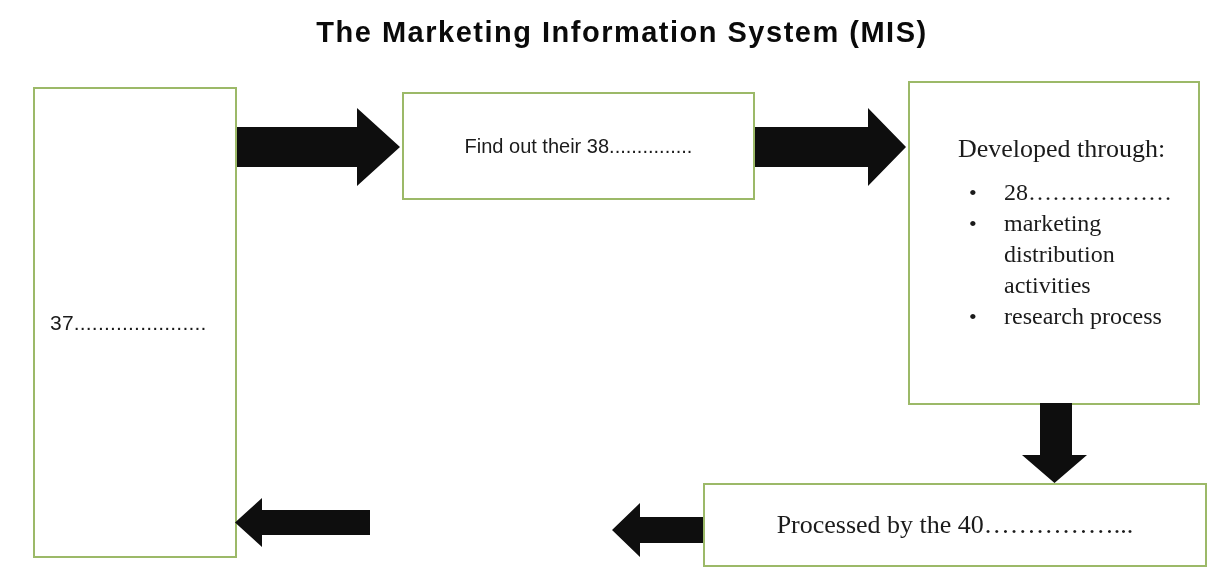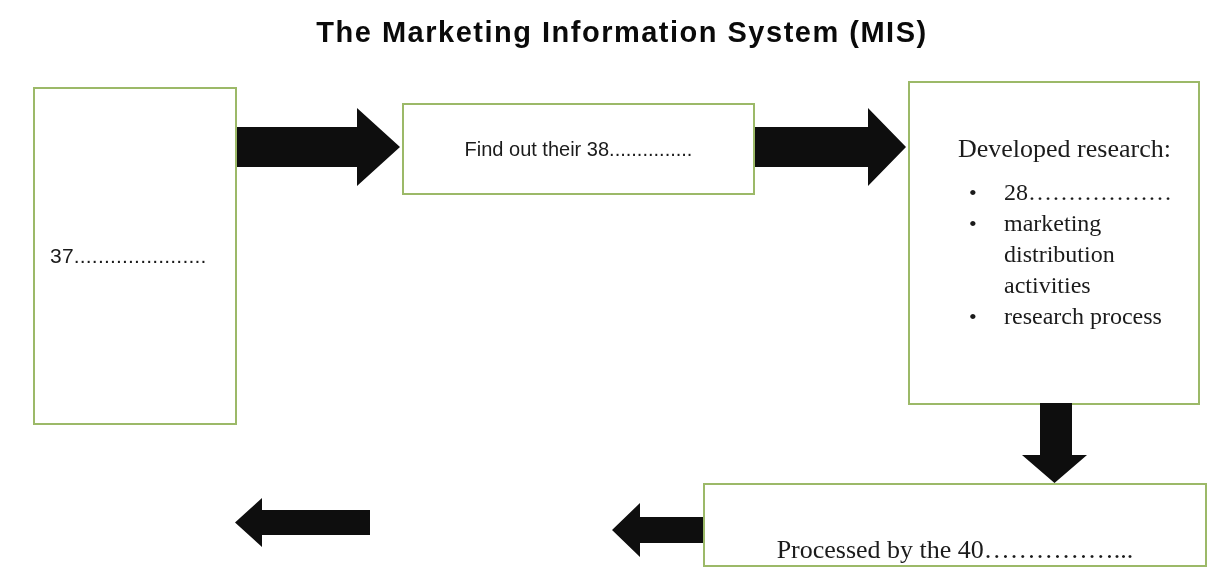--- a/index.html
+++ b/index.html
@@ -20,39 +20,39 @@
     position:absolute;left:0;right:10px;top:16px;
     text-align:center;font-size:29px;font-weight:bold;letter-spacing:1.5px;
     color:var(--title-color);
     font-family:"Liberation Sans",sans-serif;
     margin-left:36px;
   }
   .box{
     position:absolute;background:var(--background);
     border:2px solid var(--box-border);
   }
-  .box-37{left:33px;top:87px;width:204px;height:338px;display:flex;align-items:center;}
+  .box-37{left:33px;top:87px;width:204px;height:471px;display:flex;align-items:center;}
   .box-37 .label{
     font-size:21px;padding-left:15px;letter-spacing:0.2px;
     font-family:"Liberation Sans",sans-serif;
   }
-  .box-38{left:402px;top:103px;width:353px;height:92px;display:flex;align-items:center;justify-content:center;}
+  .box-38{left:402px;top:92px;width:353px;height:108px;display:flex;align-items:center;justify-content:center;}
   .box-38 .label{font-size:20px;font-family:"Liberation Sans",sans-serif;}
   .box-developed{
     left:908px;top:81px;width:292px;height:324px;
     font-family:"Liberation Serif",serif;padding:50px 14px 0 48px;
   }
   .dev-heading{font-size:26px;line-height:32px;margin-bottom:12px;}
   .bullet-row{display:flex;font-size:24px;line-height:31px;}
   .bullet-dot{
     flex:0 0 35px;margin-left:11px;font-size:22px;line-height:31px;
     font-family:"Liberation Serif",serif;
   }
   .bullet-text{flex:1;}
-  .box-40{left:703px;top:483px;width:504px;height:84px;display:flex;align-items:flex-end;justify-content:center;}
+  .box-40{left:703px;top:483px;width:504px;height:84px;display:flex;align-items:center;justify-content:center;}
   .box-40 .label{font-size:26px;font-family:"Liberation Serif",serif;}
   .box-timely{
     left:368px;top:465px;width:243px;height:110px;
     display:flex;align-items:center;justify-content:center;text-align:center;
     padding:0 4px;
   }
   .box-timely .label{
     font-size:26px;line-height:34px;font-family:"Liberation Serif",serif;
   }
   .arrow{position:absolute;display:block;}
@@ -72,21 +72,21 @@
 
   <div class="box box-37">
     <span class="label">37......................</span>
   </div>
 
   <div class="box box-38">
     <span class="label">Find out their 38...............</span>
   </div>
 
   <div class="box box-developed">
-    <div class="dev-heading">Developed research:</div>
+    <div class="dev-heading">Developed through:</div>
     <div class="bullets">
       <div class="bullet-row">
         <span class="bullet-dot">•</span>
         <span class="bullet-text">28………………</span>
       </div>
       <div class="bullet-row">
         <span class="bullet-dot">•</span>
         <span class="bullet-text">marketing distribution activities</span>
       </div>
       <div class="bullet-row">

